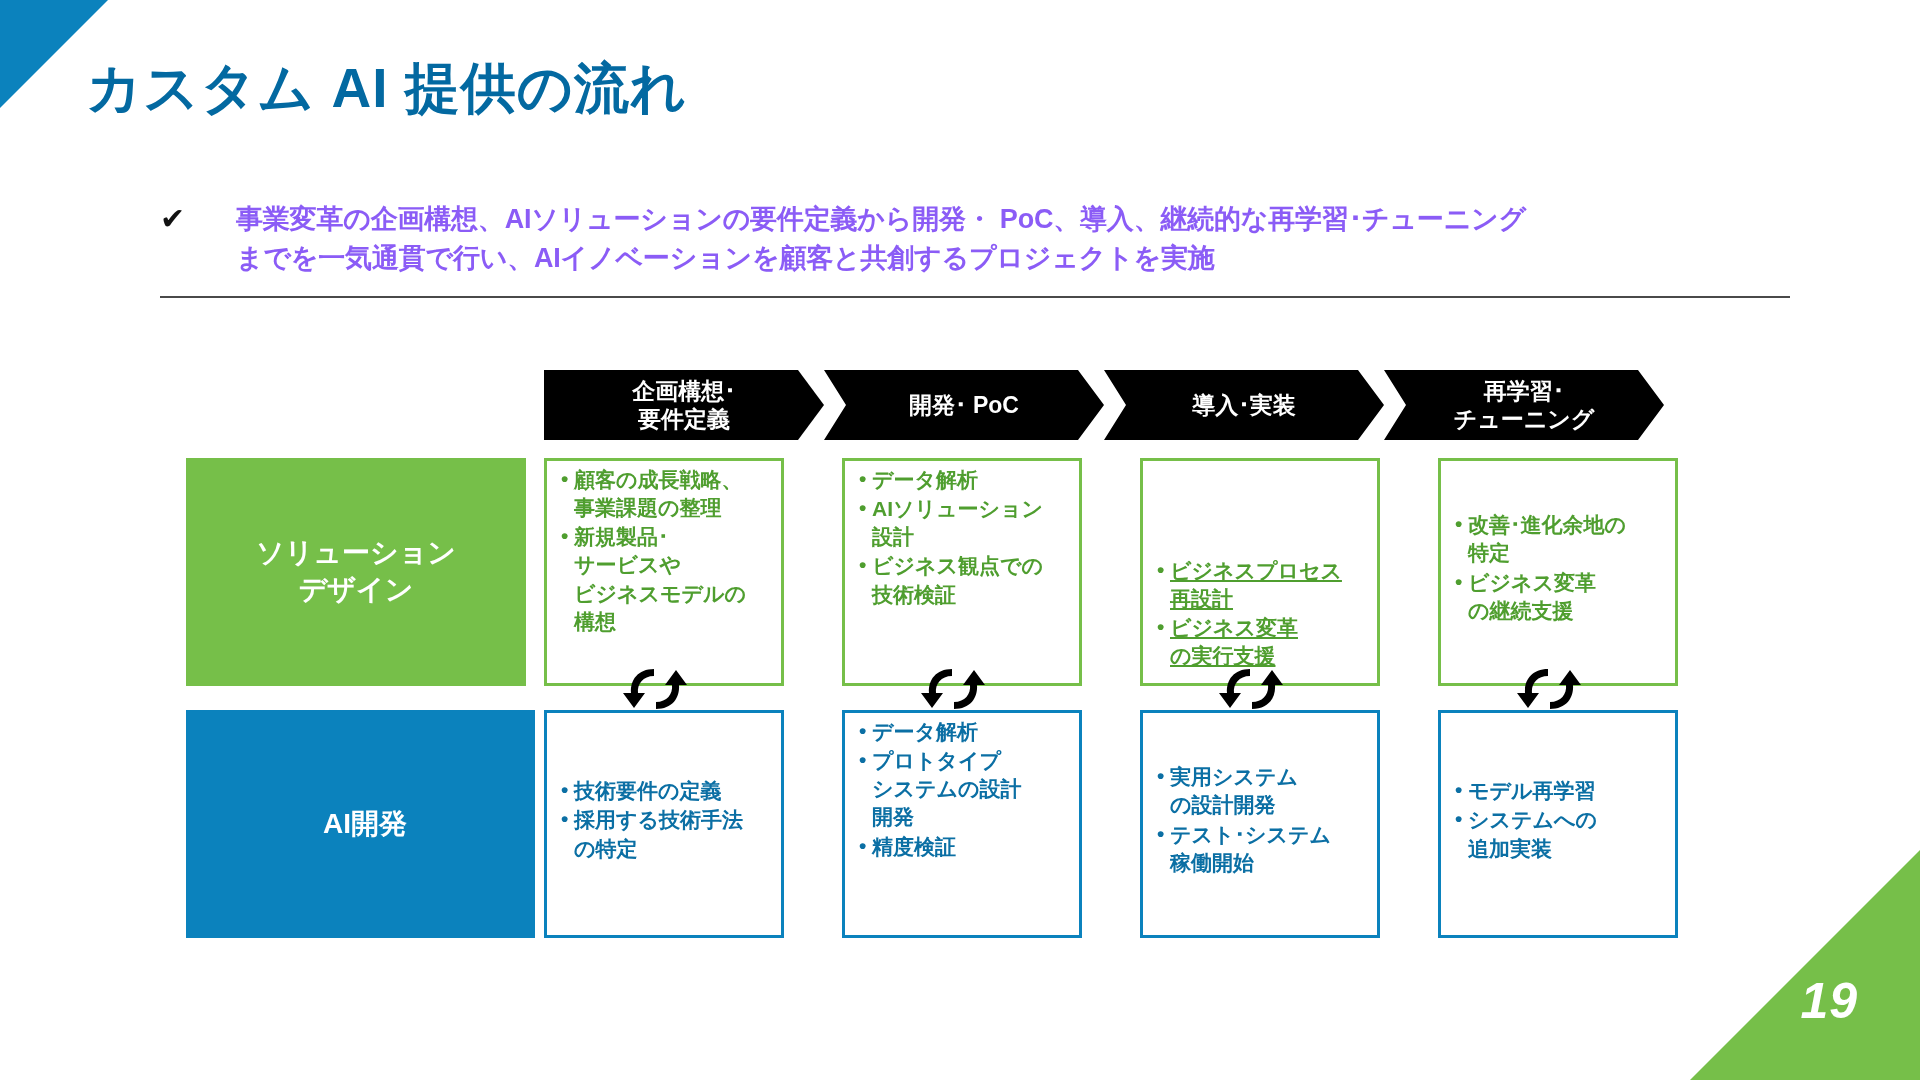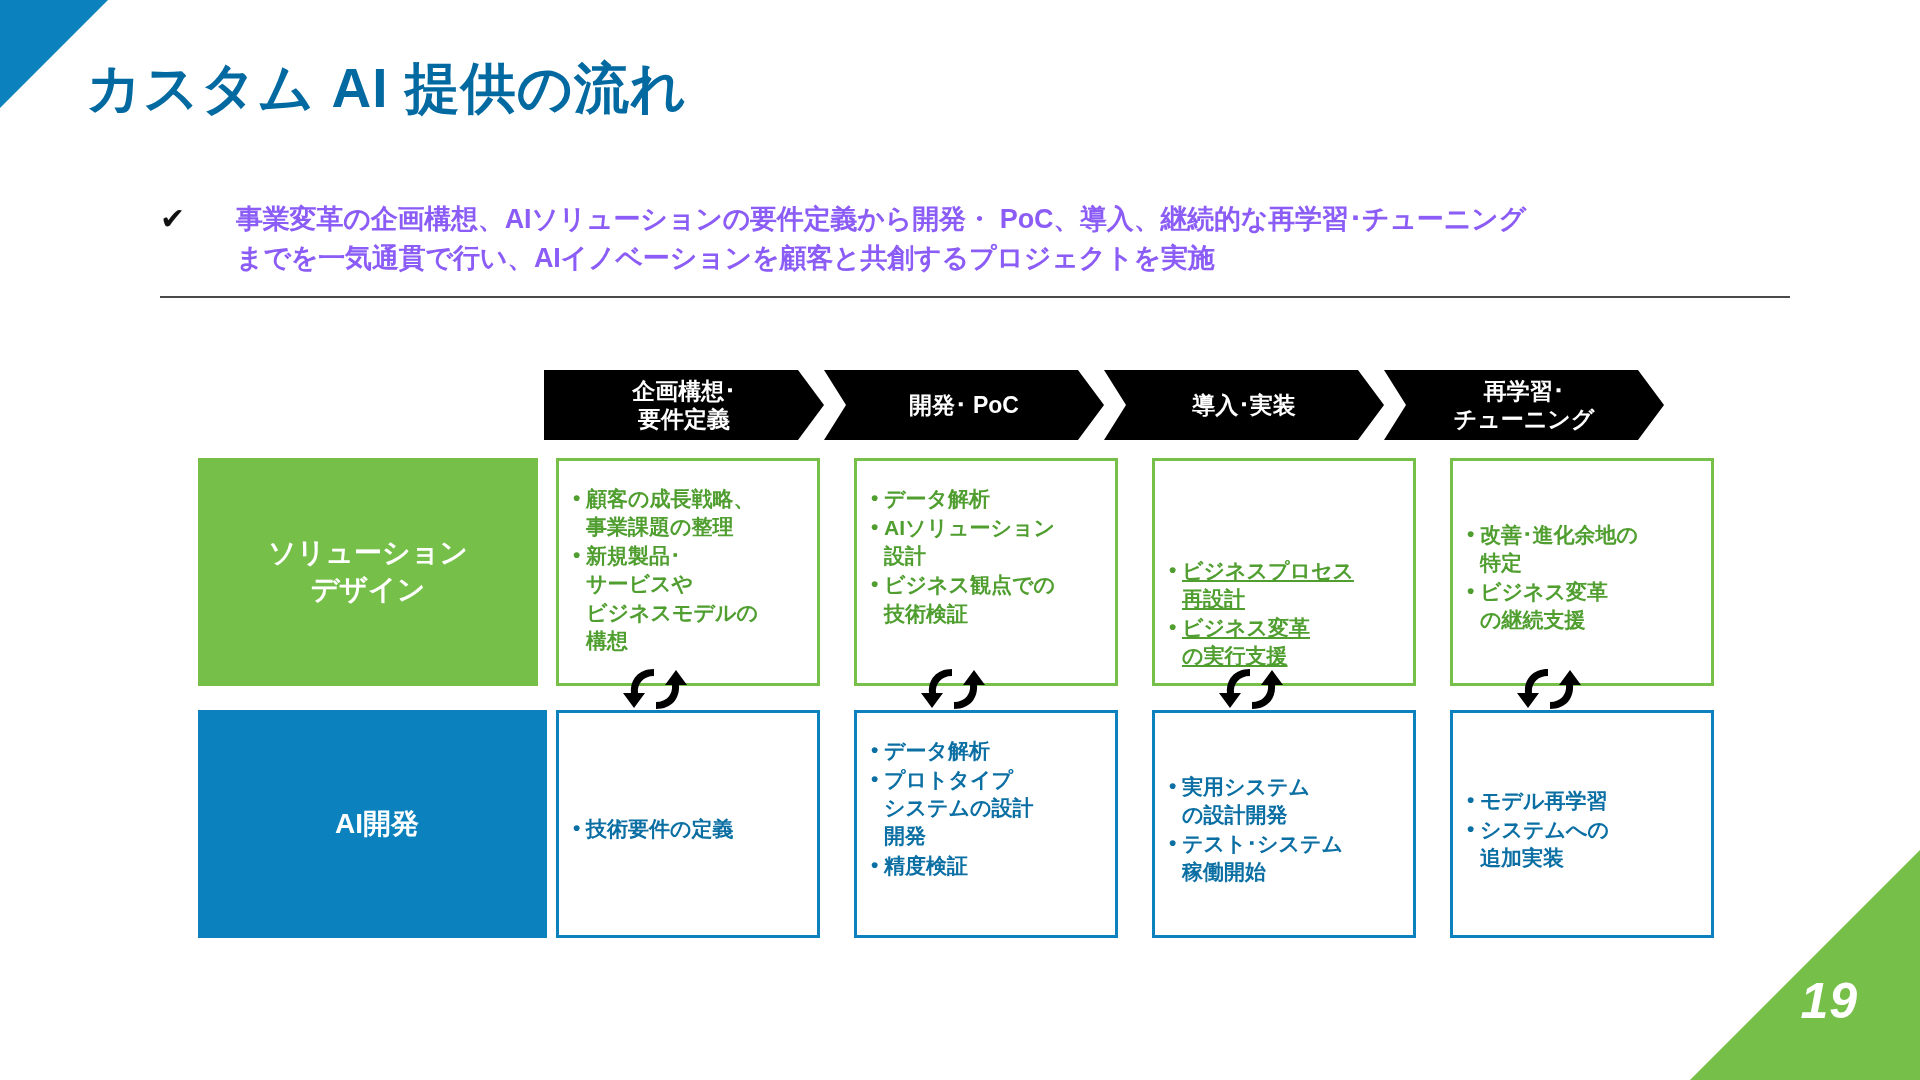--- a/index.html
+++ b/index.html
@@ -125,21 +125,21 @@
     clip-path: polygon(0 0, calc(100% - 26px) 0, 100% 50%, calc(100% - 26px) 100%, 0 100%);
   }
 
   .grid {
     position: absolute;
     top: 88px;
     left: 0;
     display: flex;
     gap: 18px;
   }
-  .col-label { width: 340px; margin-left: 12px; }
+  .col-label { width: 340px; }
   .row-label {
     width: 340px;
     display: flex;
     align-items: center;
     justify-content: center;
     text-align: center;
     color: #ffffff;
     font-size: 28px;
     font-weight: bold;
     line-height: 1.32;
@@ -148,22 +148,22 @@
   .row-label.blue  { background: #0b82bd; height: 228px; margin-top: 24px; }
 
   .cols {
     display: flex;
     gap: 18px;
   }
   .col { width: 280px; }
 
   .cell {
     box-sizing: border-box;
-    width: 264px;
-    padding: 24px 14px 12px 14px;
+    width: 240px;
+    padding: 5px 14px 12px 14px;
     background: #ffffff;
     font-size: 21px;
     font-weight: bold;
     line-height: 1.34;
   }
   .cell.green { border: 3px solid #76bf49; color: #4f9e2f; height: 228px; }
   .cell.blue  { border: 3px solid #0b82bd; color: #0b6fa4; height: 228px; margin-top: 24px; }
   .cell ul { margin: 0; padding: 0; list-style: none; }
   .cell li {
     padding-left: 13px;
@@ -236,20 +236,22 @@
 事業課題の整理</li>
               <li>新規製品･
 サービスや
 ビジネスモデルの
 構想</li>
             </ul>
           </div>
           <div class="cell blue center">
             <ul>
               <li>技術要件の定義</li>
+              <li>採用する技術手法
+の特定</li>
             </ul>
           </div>
         </div>
 
         <div class="col">
           <div class="cell green">
             <ul>
               <li>データ解析</li>
               <li>AIソリューション
 設計</li>

